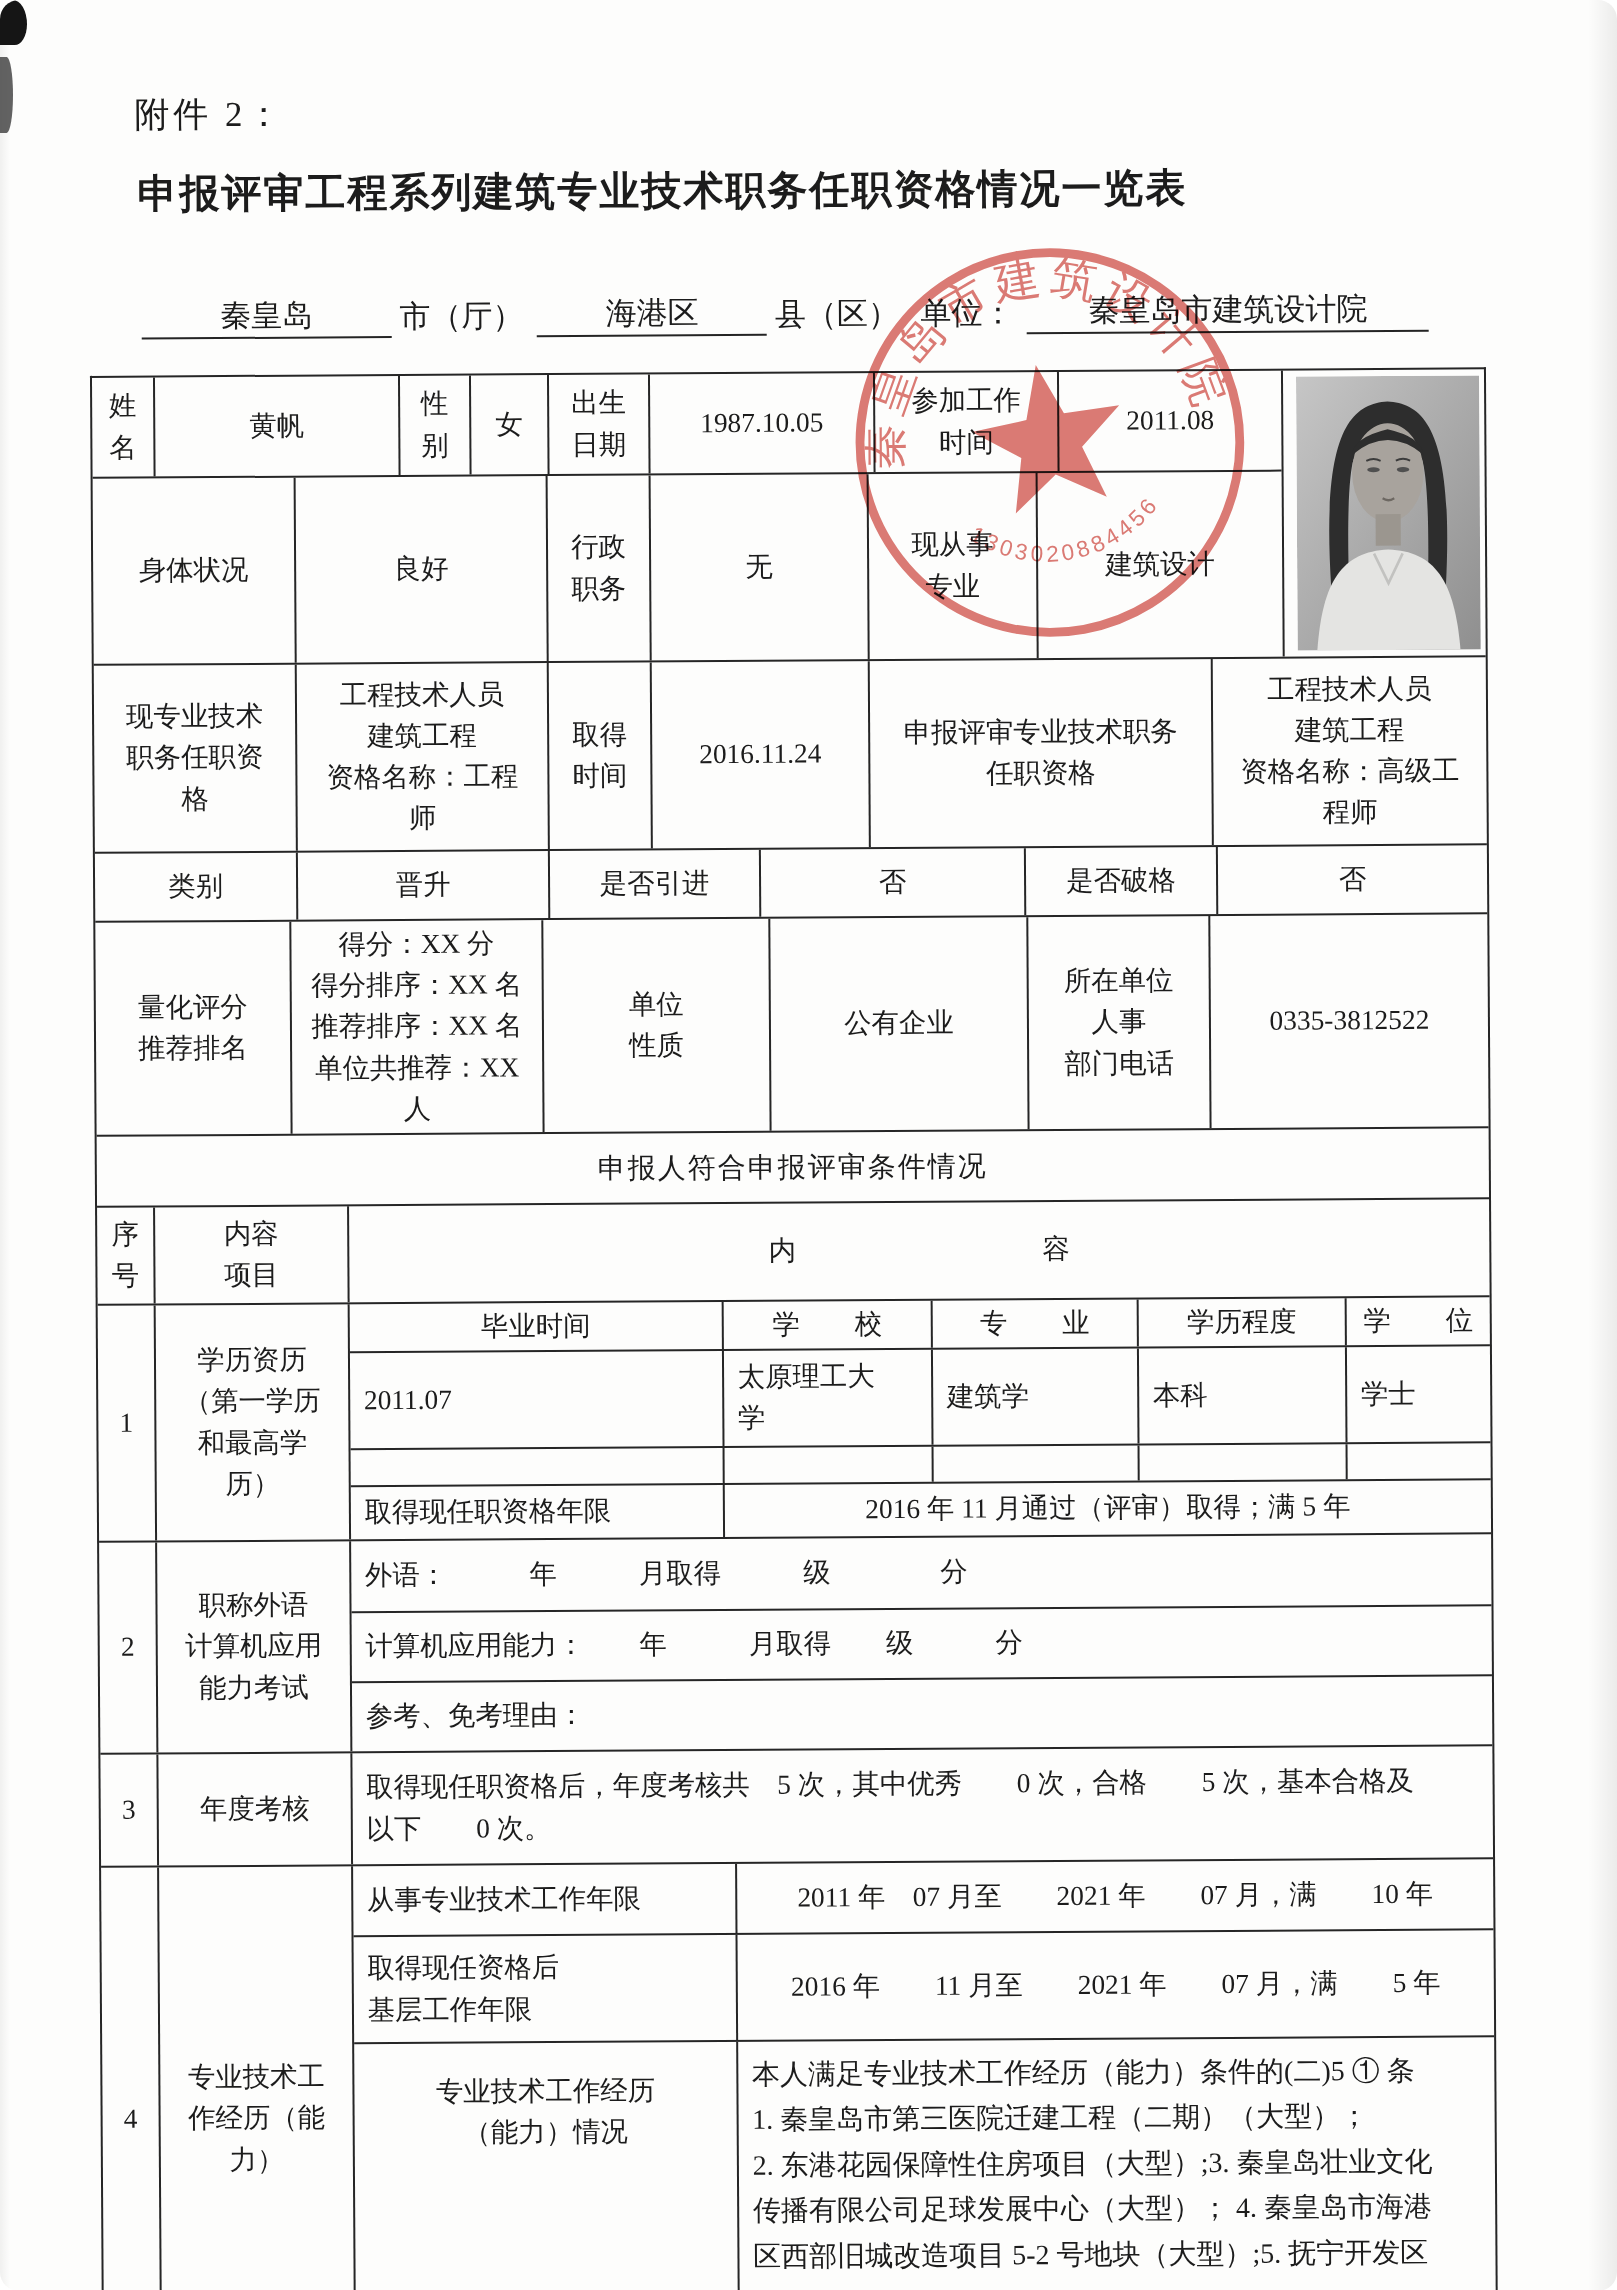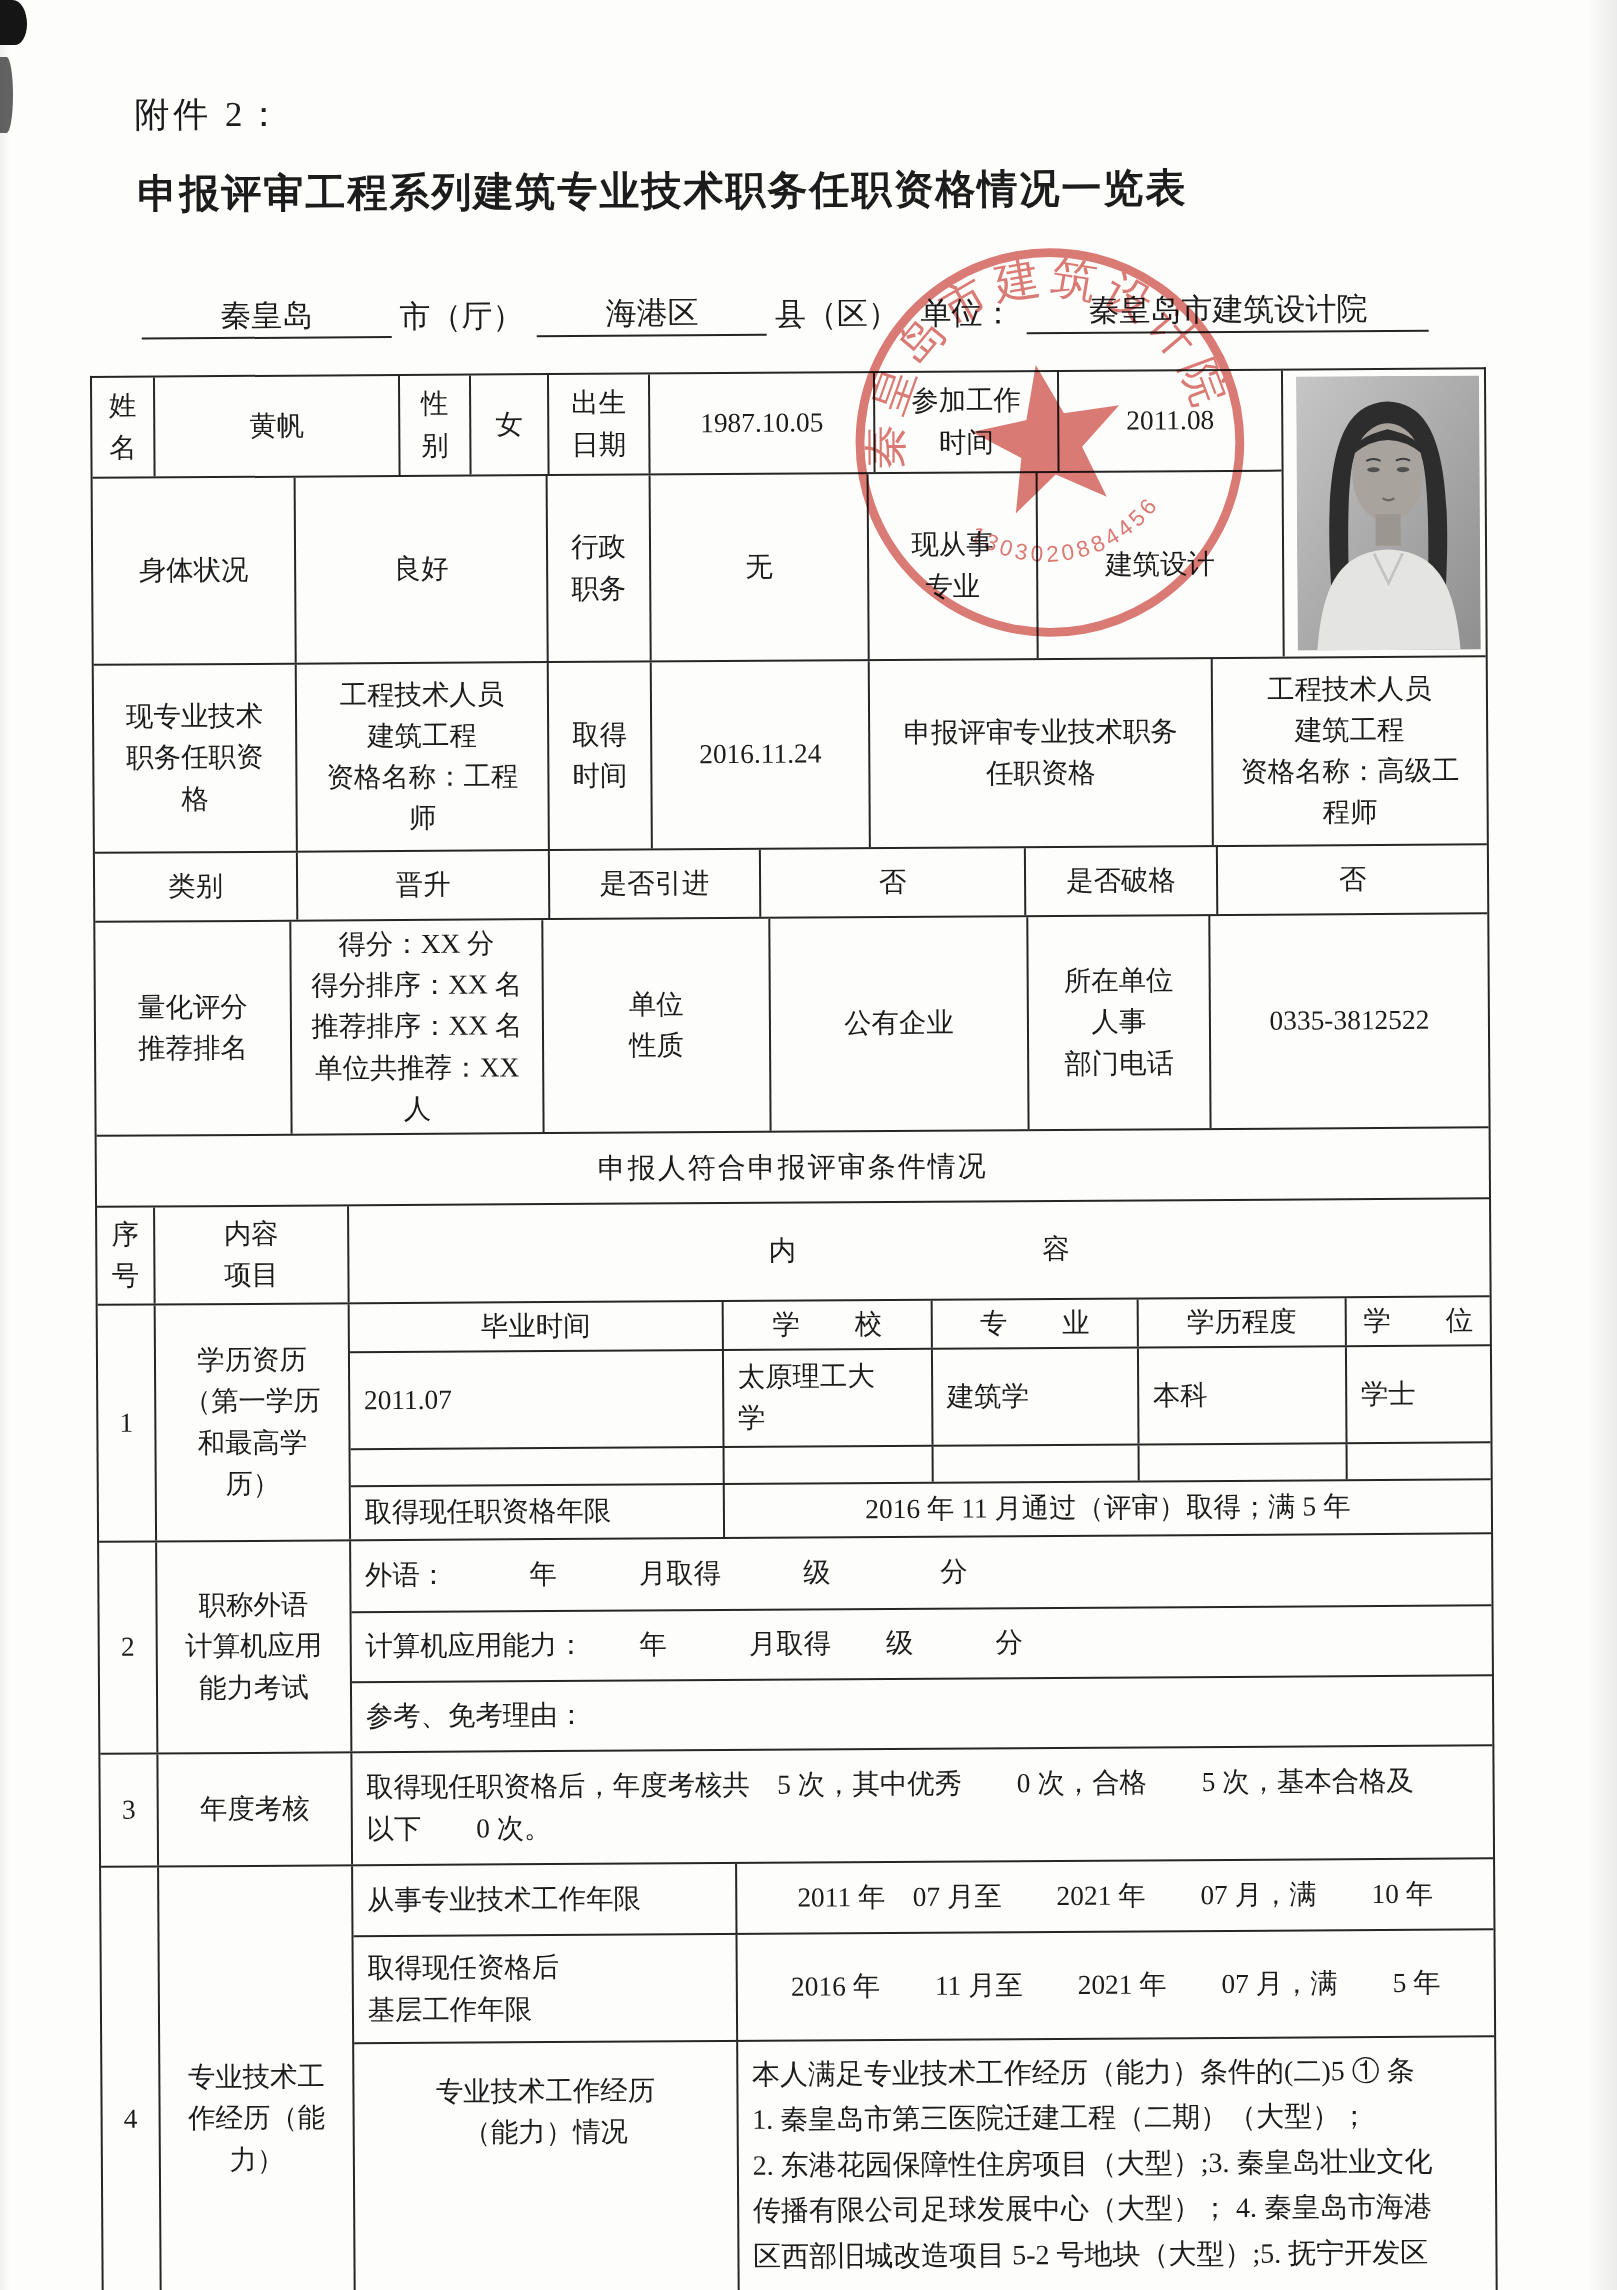--- a/index.html
+++ b/index.html
@@ -1,18 +1,18 @@
 <!DOCTYPE html>
 <html><head>
 <meta charset="utf-8">
 <style>
   * { box-sizing: border-box; margin: 0; padding: 0; }
   html,body { width:1617px; height:2291px; }
   body { background:#ffffff; font-family:"Liberation Serif", serif; color:#1c1c1c; overflow:hidden; }
-  .sheet { position:relative; width:1617px; height:2291px; background:#fdfdfc; overflow:hidden; }
+  .sheet { position:relative; width:1617px; height:2291px; background:#fdfdfc; overflow:hidden;border-radius:19px; }
   .sheet::after { content:''; position:absolute; top:0; right:0; width:29px; height:100%;
                   background:linear-gradient(90deg, rgba(0,0,0,0), rgba(0,0,0,0.07)); pointer-events:none; }
   .sheet::before { content:''; position:absolute; top:0; left:0; width:9.8px; height:100%;
                   background:linear-gradient(90deg, rgba(0,0,0,0.05), rgba(0,0,0,0)); pointer-events:none; z-index:5; }
   .scan-mark-1 { position:absolute; left:0; top:0; width:26.5px; height:45px; background:#151515;
                  border-radius:0 70% 60% 0; z-index:6; }
   .scan-mark-2 { position:absolute; left:0; top:57px; width:12.7px; height:76px; background:#474747;
                  border-radius:0 50% 50% 0; opacity:.85; z-index:6; }
   .paper { position:absolute; inset:0; transform:rotate(-0.35deg); transform-origin:45% 38%; }
 

